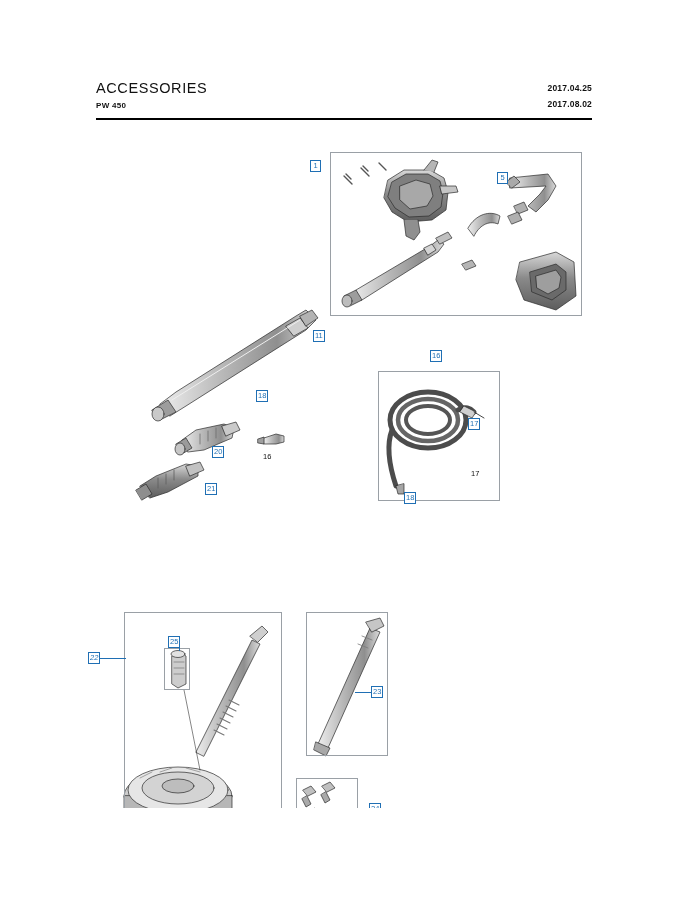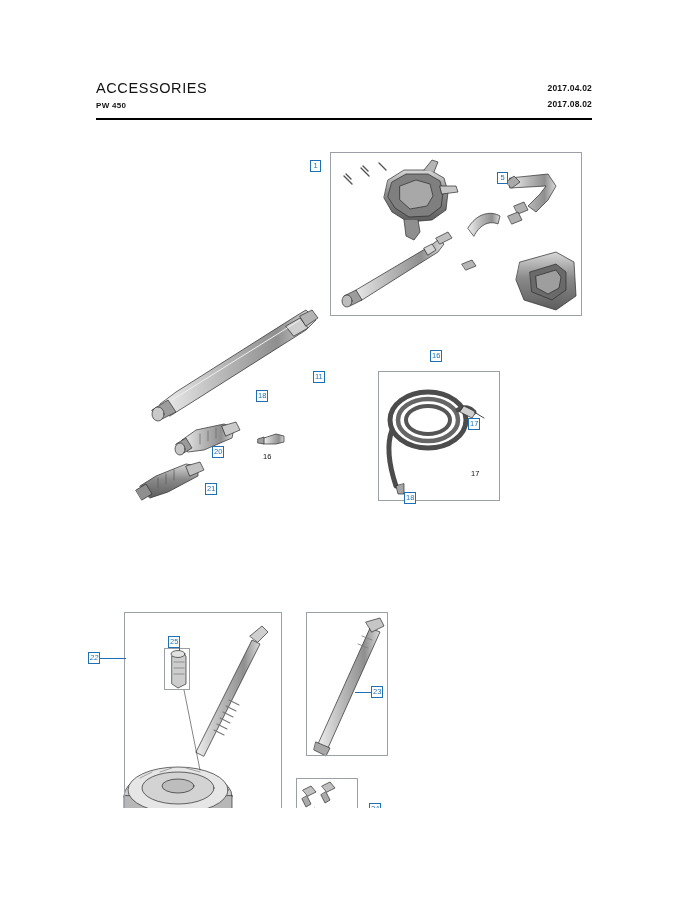--- a/index.html
+++ b/index.html
@@ -120,21 +120,21 @@
   }
 </style>
 </head>
 <body>
 
 <div id="page">
 
   <div id="header">
     <div id="title">ACCESSORIES</div>
     <div id="subtitle">PW 450</div>
-    <div id="date1">2017.04.02</div>
+    <div id="date1">2017.04.25</div>
     <div id="date2">2017.08.02</div>
   </div>
   <div id="headrule"></div>
 
   <svg class="art" viewBox="0 0 688 900">
     <defs>
       <linearGradient id="metal" x1="0" y1="0" x2="0" y2="1">
         <stop offset="0%" stop-color="#f2f2f2"></stop>
         <stop offset="35%" stop-color="#cfcfcf"></stop>
         <stop offset="60%" stop-color="#9a9a9a"></stop>
@@ -289,21 +289,21 @@
   <div class="groupbox" style="left:164px; top:648px; width:26px; height:42px;"></div>
 
   <div class="leader" style="left:100px; top:658px; width:26px;"></div>
   <div class="leader" style="left:355px; top:692px; width:16px;"></div>
   <div class="leader" style="left:340px; top:809px; width:29px;"></div>
   <div class="leader" style="left:179px; top:647px; width:1px; height:4px;"></div>
   <div class="leader-dark" style="left:474px; top:414px; width:1px; height:0;"></div>
 
   <div class="callout" style="left:310px; top:160px;">1</div>
   <div class="callout" style="left:497px; top:172px;">5</div>
-  <div class="callout" style="left:313px; top:330px;margin-top:41px;">11</div>
+  <div class="callout" style="left:313px; top:330px;">11</div>
   <div class="callout" style="left:256px; top:390px;">18</div>
   <div class="callout" style="left:212px; top:446px;">20</div>
   <div class="callout" style="left:430px; top:350px;">16</div>
   <div class="callout" style="left:205px; top:483px;">21</div>
   <div class="callout" style="left:468px; top:418px;">17</div>
   <div class="callout" style="left:404px; top:492px;">18</div>
   <div class="callout" style="left:88px;  top:652px;font-style:italic;">22</div>
   <div class="callout" style="left:168px; top:636px;">25</div>
   <div class="callout" style="left:371px; top:686px;">23</div>
   <div class="callout" style="left:369px; top:803px;">24</div>

